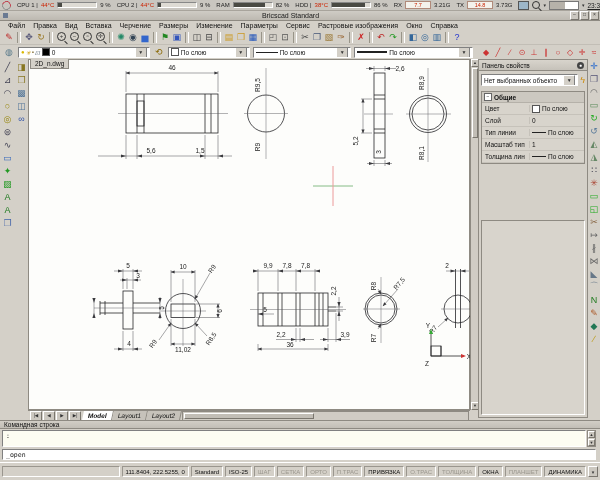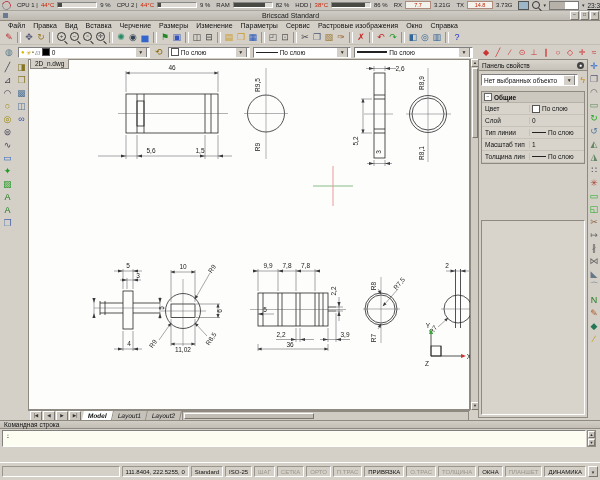--- a/index.html
+++ b/index.html
@@ -633,20 +633,21 @@
     <span>Командная строка</span>
   </div>
   <div id="cmdhist">
 
   <div class="histline">:</div>
     </div>
   <div id="histscroll">
     <span class="sarrow" style="top:0">▲</span>
     <span class="sarrow" style="bottom:0">▼</span>
   </div>
+  <div id="cmdinput">_open</div>
 
   <div id="statusbar">
     <span class="sfield spacer"></span>
     <span class="sfield">111.8404, 222.5255, 0</span>
     <span class="sfield">Standard</span>
     <span class="sfield">ISO-25</span>
     <span style="display:flex;gap:2px;">
 
     <span class="sfield stog off">ШАГ</span>
         <span class="sfield stog off">СЕТКА</span>

